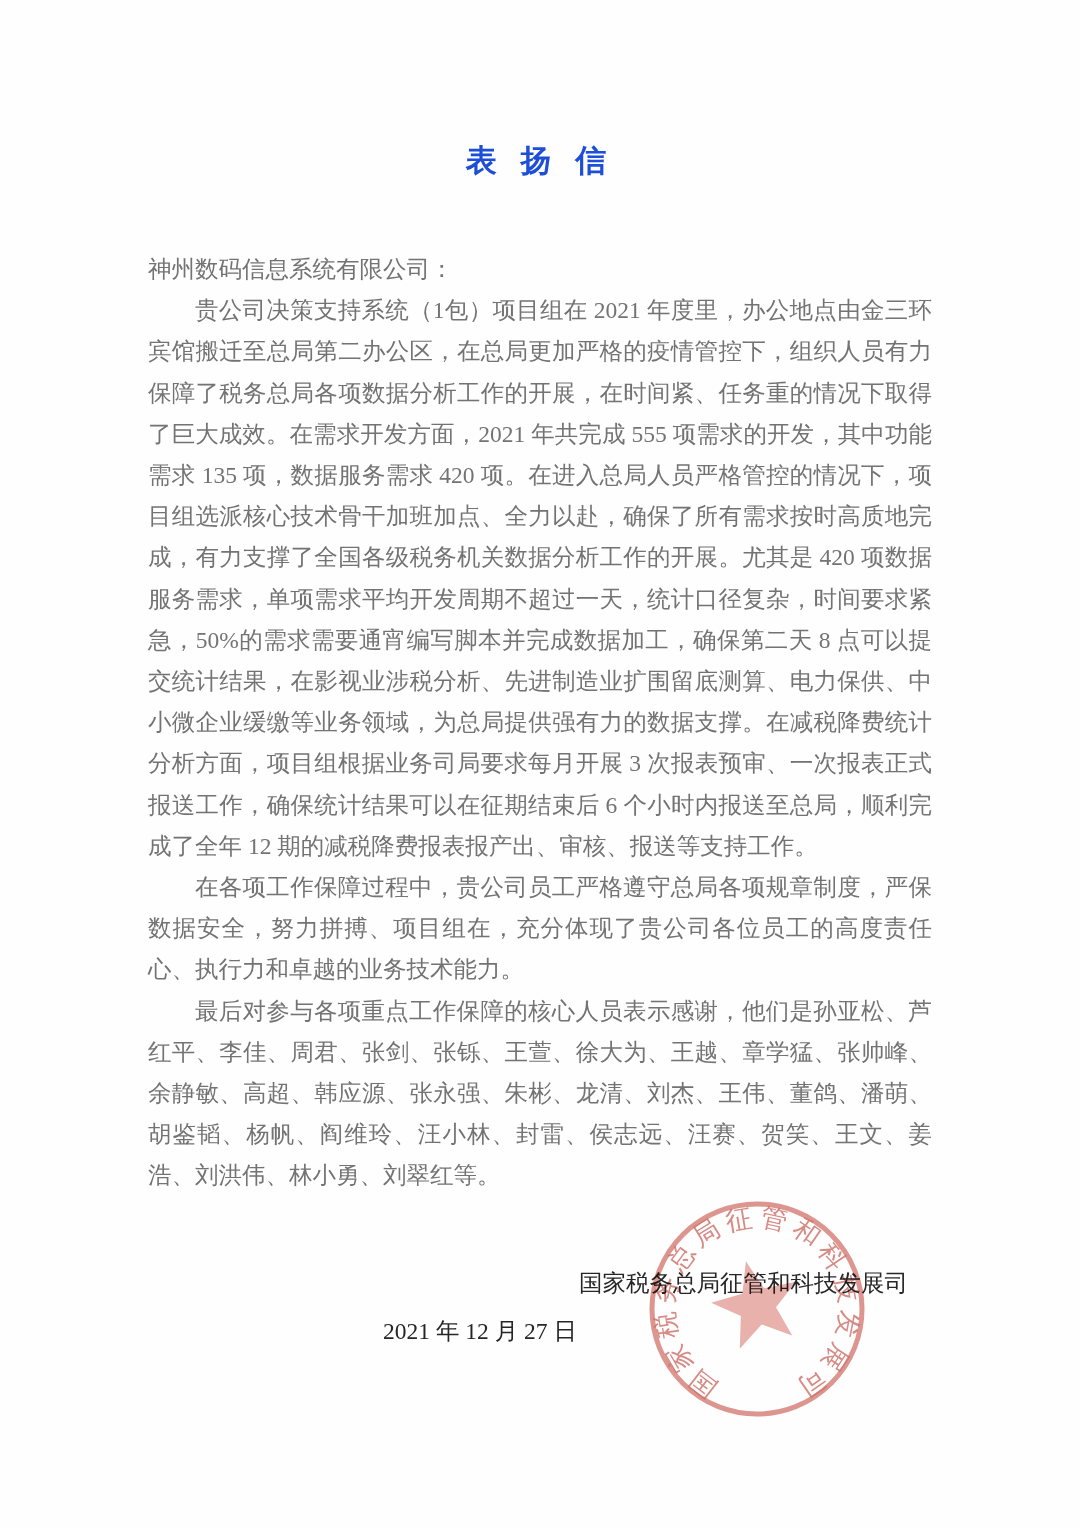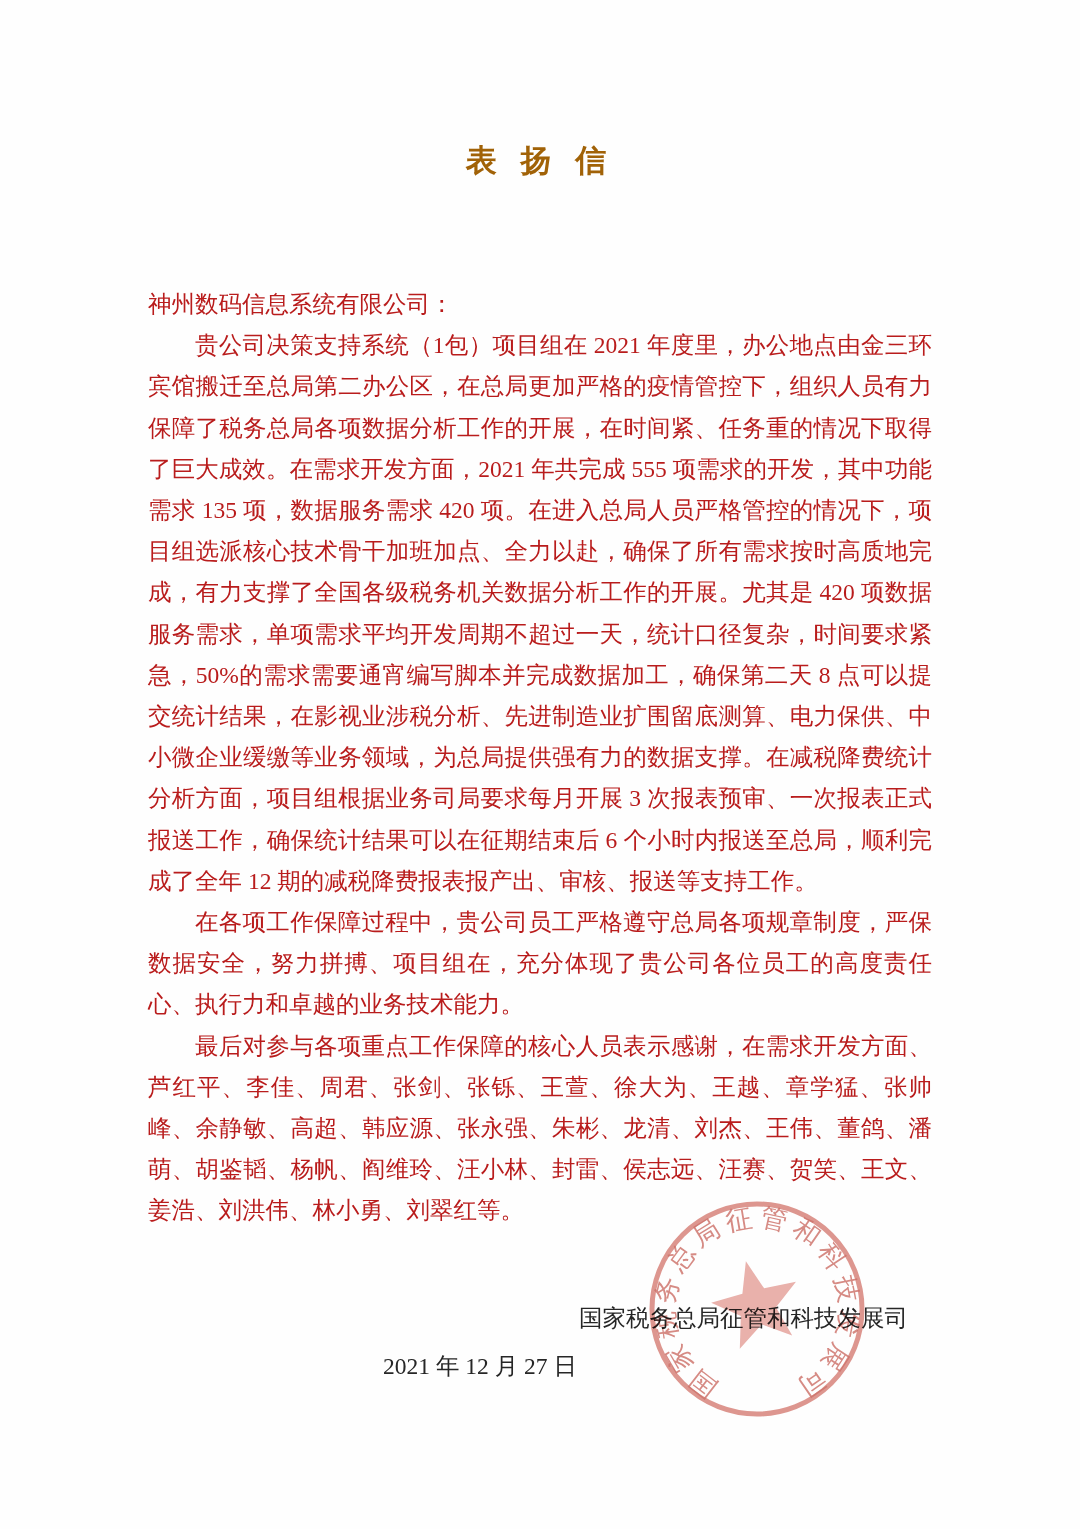--- a/index.html
+++ b/index.html
@@ -13,29 +13,29 @@
     color: #222;
     overflow: hidden;
     box-sizing: border-box;
   }
   .doc-title {
     margin-top: 140px;
     text-align: center;
     font-size: 31px;
     font-weight: bold;
     letter-spacing: 8px;
-    color: #a16207;
+    color: #1d4ed8;
   }
   .doc-body {
-    margin: 102px auto 0 auto;
+    margin: 67px auto 0 auto;
     width: 784px;
     font-size: 23.5px;
     line-height: 41.2px;
     text-align: justify;
-    color: #b91c1c;
+    color: #737373;
   }
   .salutation {
     text-align: left;
   }
   .para {
     margin: 0;
     text-indent: 2em;
     font-family: Liberation Serif, serif;
   }
   .signature-block {
@@ -69,21 +69,21 @@
 <body>
 
 <div class="page">
 
   <div class="doc-title">表 扬 信</div>
 
   <div class="doc-body">
     <div class="salutation">神州数码信息系统有限公司：</div>
     <p class="para">贵公司决策支持系统（1包）项目组在 2021 年度里，办公地点由金三环宾馆搬迁至总局第二办公区，在总局更加严格的疫情管控下，组织人员有力保障了税务总局各项数据分析工作的开展，在时间紧、任务重的情况下取得了巨大成效。在需求开发方面，2021 年共完成 555 项需求的开发，其中功能需求 135 项，数据服务需求 420 项。在进入总局人员严格管控的情况下，项目组选派核心技术骨干加班加点、全力以赴，确保了所有需求按时高质地完成，有力支撑了全国各级税务机关数据分析工作的开展。尤其是 420 项数据服务需求，单项需求平均开发周期不超过一天，统计口径复杂，时间要求紧急，50%的需求需要通宵编写脚本并完成数据加工，确保第二天 8 点可以提交统计结果，在影视业涉税分析、先进制造业扩围留底测算、电力保供、中小微企业缓缴等业务领域，为总局提供强有力的数据支撑。在减税降费统计分析方面，项目组根据业务司局要求每月开展 3 次报表预审、一次报表正式报送工作，确保统计结果可以在征期结束后 6 个小时内报送至总局，顺利完成了全年 12 期的减税降费报表报产出、审核、报送等支持工作。</p>
     <p class="para">在各项工作保障过程中，贵公司员工严格遵守总局各项规章制度，严保数据安全，努力拼搏、项目组在，充分体现了贵公司各位员工的高度责任心、执行力和卓越的业务技术能力。</p>
-    <p class="para">最后对参与各项重点工作保障的核心人员表示感谢，在需求开发方面、芦红平、李佳、周君、张剑、张铄、王萱、徐大为、王越、章学猛、张帅峰、余静敏、高超、韩应源、张永强、朱彬、龙清、刘杰、王伟、董鸽、潘萌、胡鉴韬、杨帆、阎维玲、汪小林、封雷、侯志远、汪赛、贺笑、王文、姜浩、刘洪伟、林小勇、刘翠红等。</p>
+    <p class="para">最后对参与各项重点工作保障的核心人员表示感谢，他们是孙亚松、芦红平、李佳、周君、张剑、张铄、王萱、徐大为、王越、章学猛、张帅峰、余静敏、高超、韩应源、张永强、朱彬、龙清、刘杰、王伟、董鸽、潘萌、胡鉴韬、杨帆、阎维玲、汪小林、封雷、侯志远、汪赛、贺笑、王文、姜浩、刘洪伟、林小勇、刘翠红等。</p>
   </div>
 
   <div class="signature-block">
     <div class="signature-line">国家税务总局征管和科技发展司</div>
     <div class="date-line">2021 年 12 月 27 日</div>
   </div>
 
   <div class="seal">
     <svg viewBox="0 0 230 230" xmlns="http://www.w3.org/2000/svg">
 

